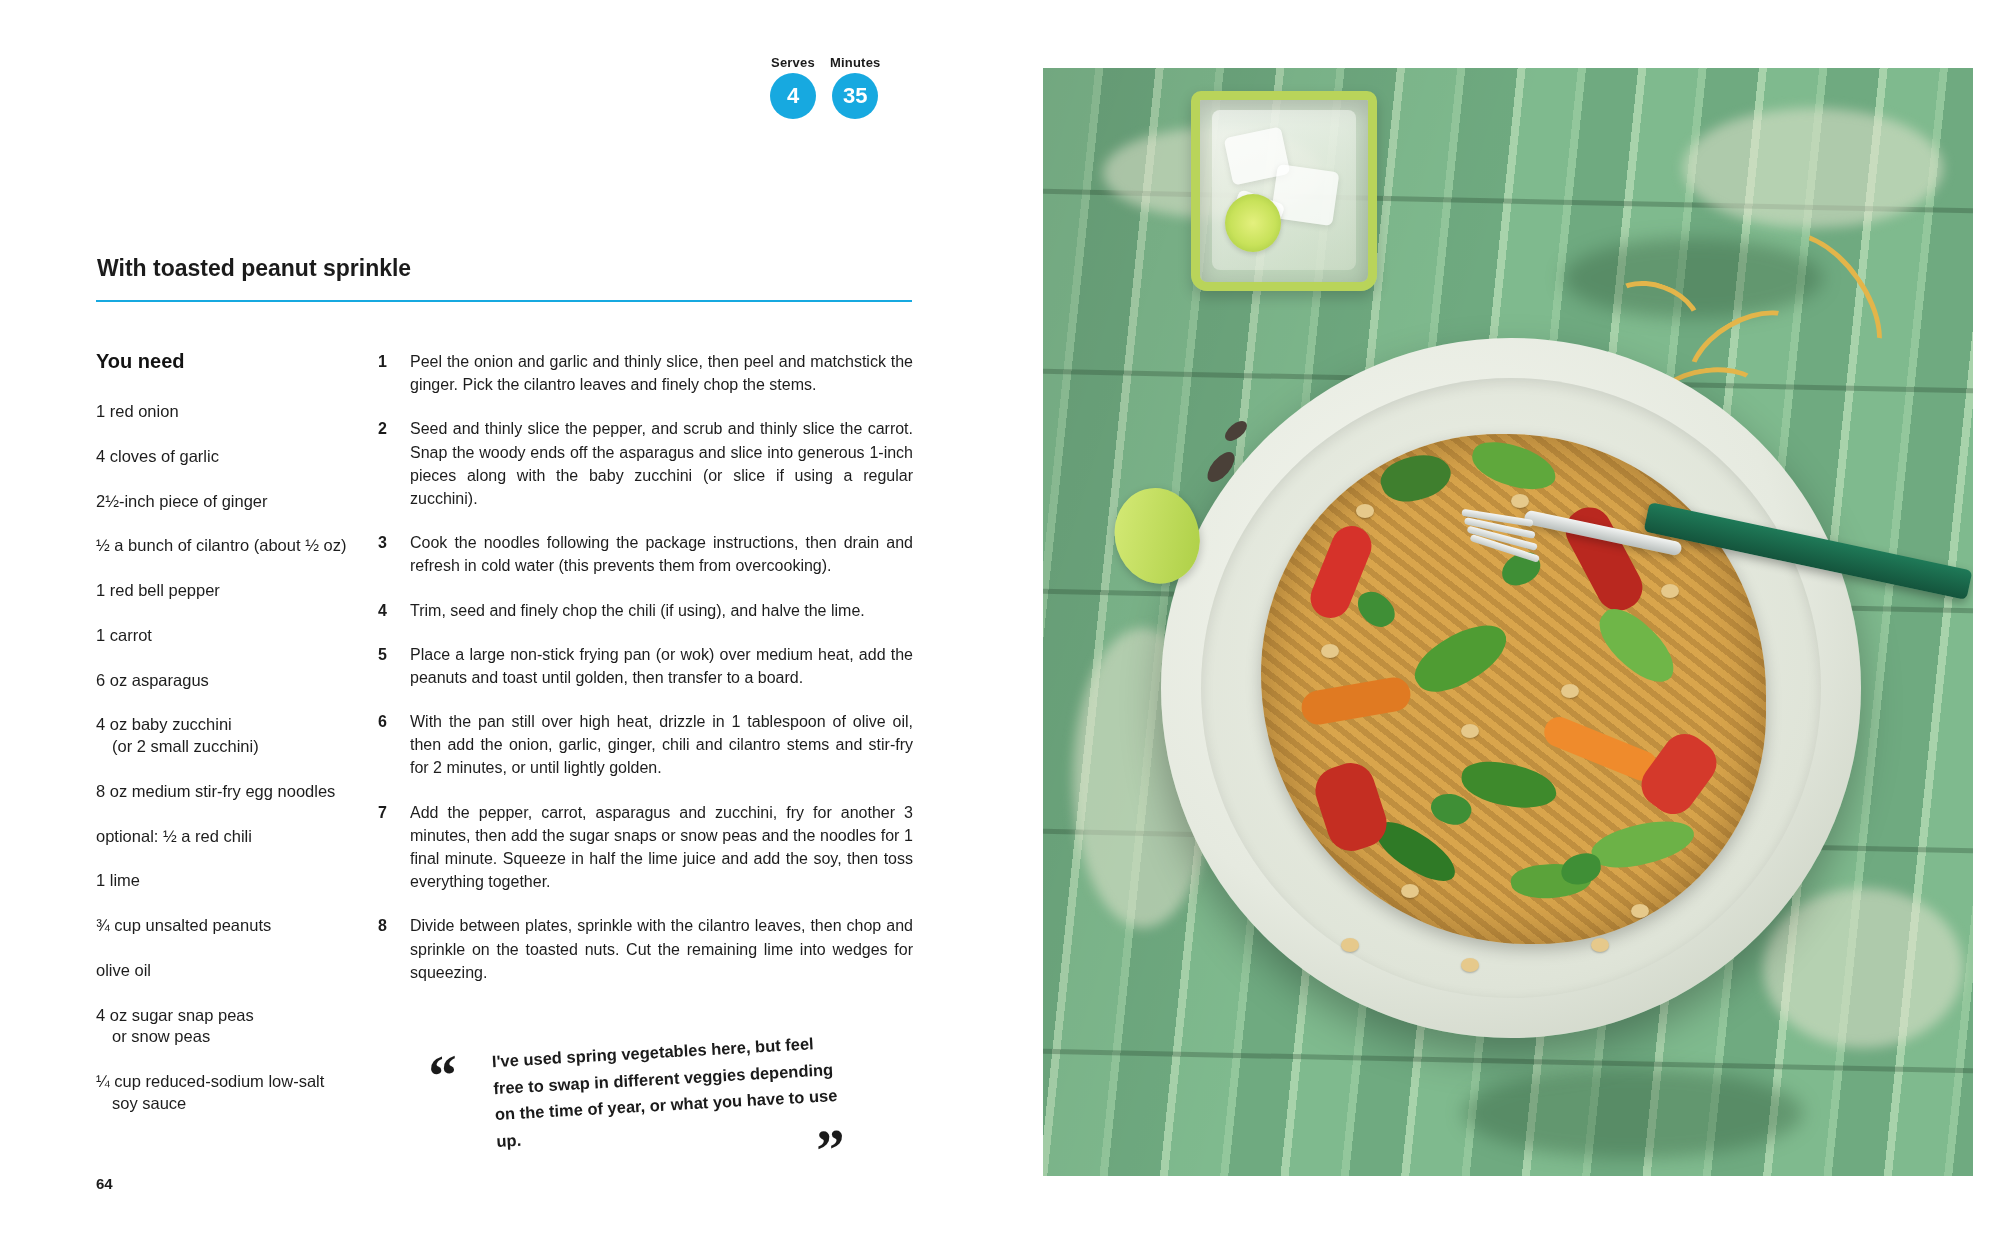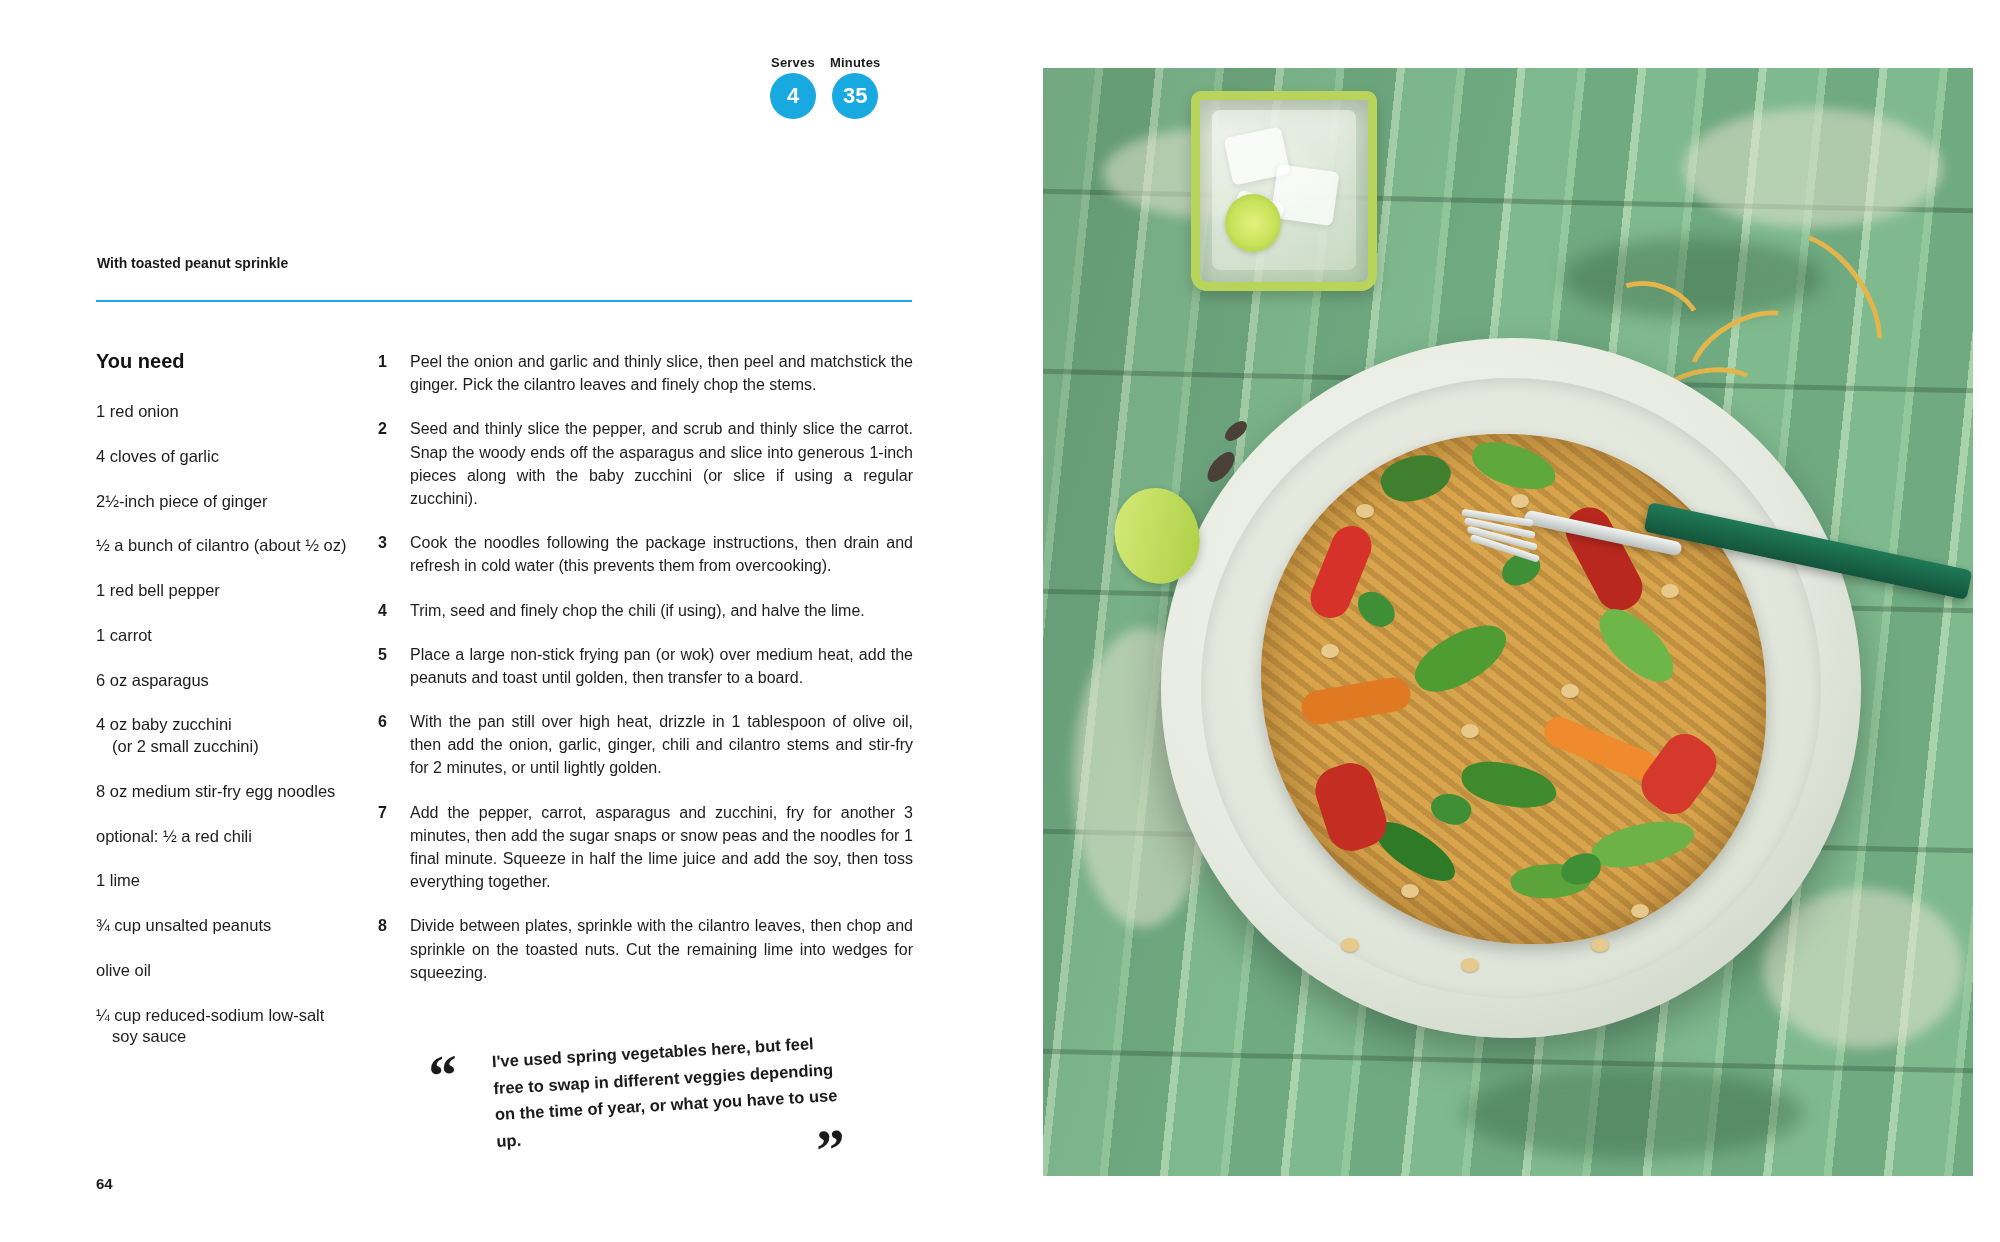--- a/index.html
+++ b/index.html
@@ -69,21 +69,21 @@
     font-size: 47px;
     font-weight: bold;
     letter-spacing: -0.8px;
     color: #131313;
     white-space: nowrap;
   }
   .subtitle {
     position: absolute;
     left: 97px;
     top: 255px;
-    font-size: 14px;
+    font-size: 23px;
     font-weight: bold;
     color: #1b1b1b;
   }
   .rule {
     position: absolute;
     left: 96px;
     top: 300px;
     width: 816px;
     height: 2px;
     background: #17a9e0;
@@ -402,20 +402,21 @@
           <div class="ing-item"><span>½ a bunch of cilantro (about ½ oz)</span></div>
           <div class="ing-item"><span>1 red bell pepper</span></div>
           <div class="ing-item"><span>1 carrot</span></div>
           <div class="ing-item"><span>6 oz asparagus</span></div>
           <div class="ing-item"><span>4 oz baby zucchini</span><span class="sub">(or 2 small zucchini)</span></div>
           <div class="ing-item"><span>8 oz medium stir-fry egg noodles</span></div>
           <div class="ing-item"><span>optional: ½ a red chili</span></div>
           <div class="ing-item"><span>1 lime</span></div>
           <div class="ing-item"><span>¾ cup unsalted peanuts</span></div>
           <div class="ing-item"><span>olive oil</span></div>
+          <div class="ing-item"><span>4 oz sugar snap peas</span><span class="sub">or snow peas</span></div>
           <div class="ing-item"><span>¼ cup reduced-sodium low-salt</span><span class="sub">soy sauce</span></div>
         </div>
     </div>
 
     <div class="method">
       <div id="step-list">
           <div class="step">
             <div class="step-num">1</div>
             <div class="step-text">Peel the onion and garlic and thinly slice, then peel and matchstick the ginger. Pick the cilantro leaves and finely chop the stems.</div>
           </div>

